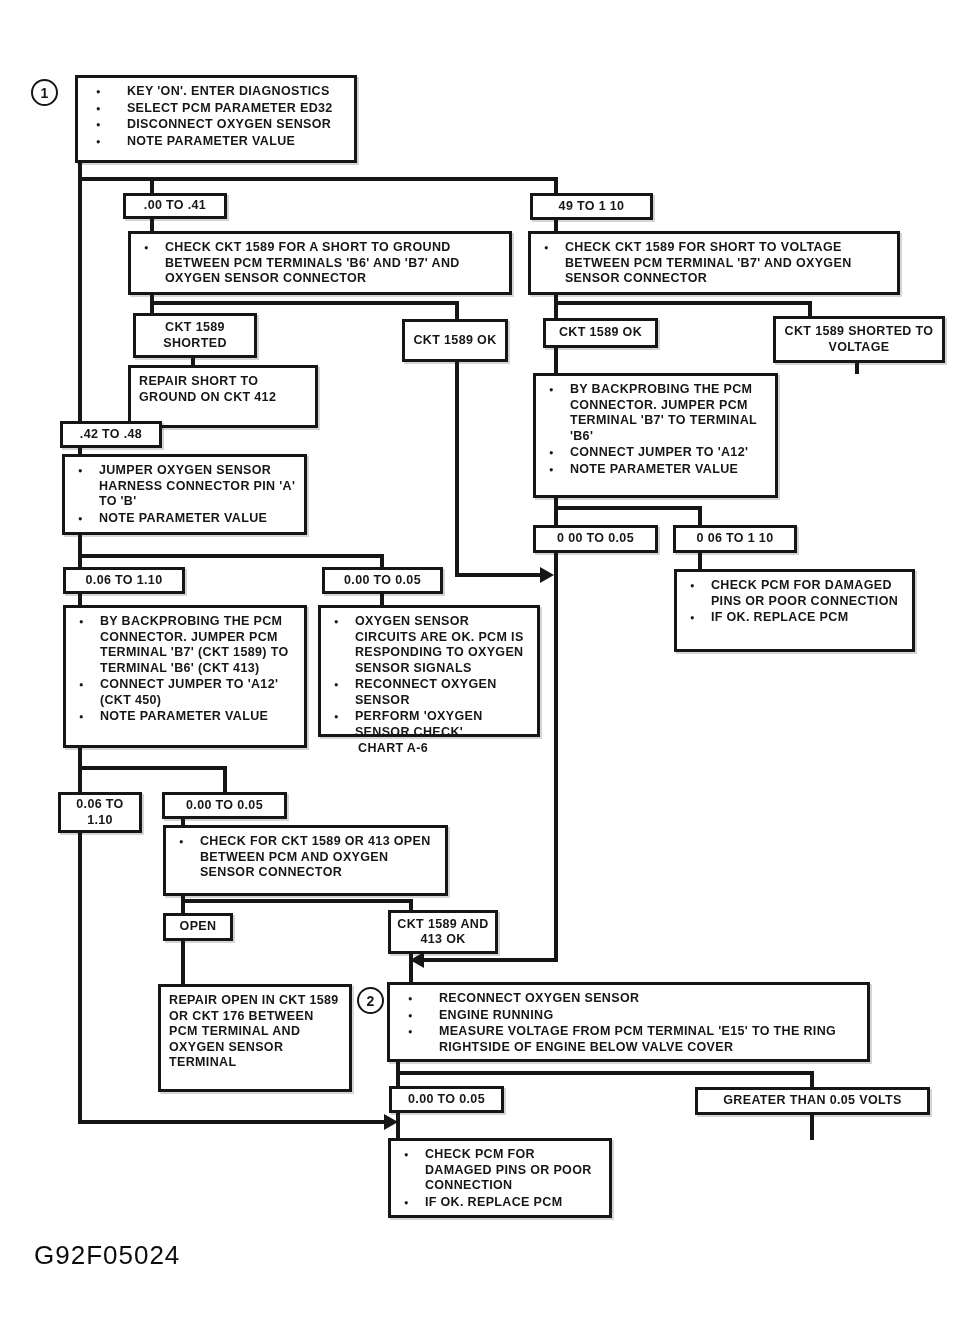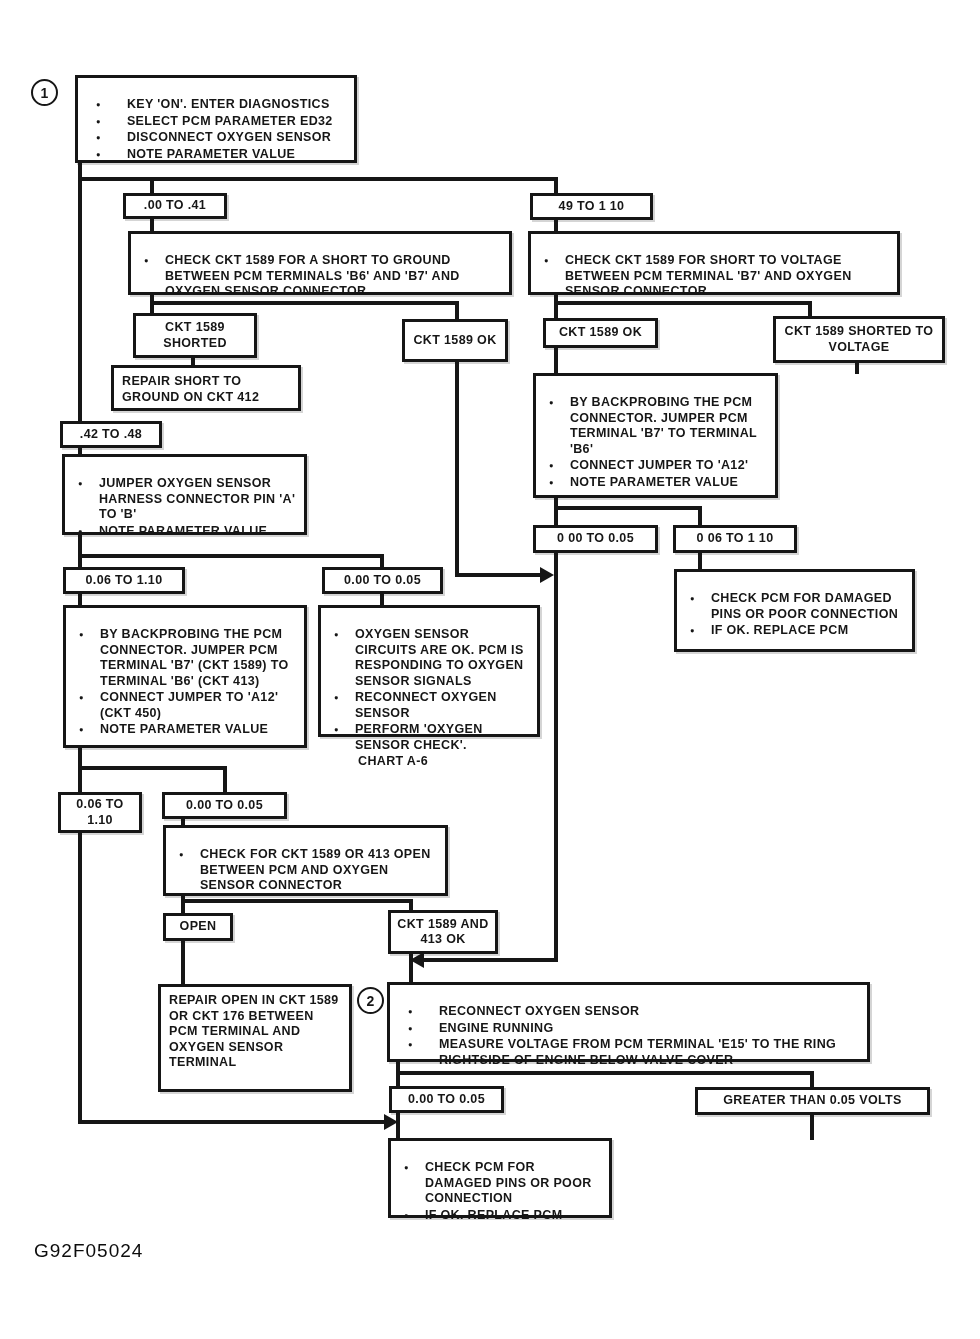--- a/index.html
+++ b/index.html
@@ -2,35 +2,35 @@
 <html style="--ink: #161616; --paper: #ffffff;"><head>
 <meta charset="utf-8">
 <style>
   :root { --ink:#161616; --paper:#ffffff; }
   html,body { margin:0; padding:0; background:var(--paper); }
   .stage { position:relative; width:980px; height:1339px; background:var(--paper);
            font-family:"Liberation Sans", sans-serif; color:var(--ink); overflow:hidden; }
   .ln  { position:absolute; background:var(--ink); z-index:1; }
   .box { position:absolute; box-sizing:border-box; border:3px solid var(--ink); background:var(--paper);
          z-index:2; font-weight:700; font-size:12.5px; line-height:1.24; letter-spacing:.35px;
-         padding:18px 6px; box-shadow:2px 2px 0 rgba(22,22,22,.18); }
+         padding:5px 6px; box-shadow:2px 2px 0 rgba(22,22,22,.18); }
   .lbl { display:flex; align-items:center; justify-content:center; text-align:center; padding:2px 4px; }
   .txt { padding:6px 8px; }
   .bl  { display:flex; align-items:flex-start; margin:1px 0; }
   .bl::before { content:"●"; font-size:7.5px; line-height:15px; margin:0 16px 0 7px; flex:0 0 auto; }
   .wide .bl::before { margin:0 26px 0 12px; }
   .chart-ref { margin:0 0 0 31px; }
   .circ { position:absolute; box-sizing:border-box; width:27px; height:27px; border:2.5px solid var(--ink);
           border-radius:50%; display:flex; align-items:center; justify-content:center;
           font-weight:700; font-size:14px; background:var(--paper); z-index:3; }
   .arr-r { position:absolute; width:0; height:0; border-top:8px solid transparent;
            border-bottom:8px solid transparent; border-left:14px solid var(--ink); z-index:3; }
   .arr-l { position:absolute; width:0; height:0; border-top:8px solid transparent;
            border-bottom:8px solid transparent; border-right:14px solid var(--ink); z-index:3; }
-  .fig { position:absolute; left:34px; top:1240px; font-weight:400; font-size:19px;
+  .fig { position:absolute; left:34px; top:1240px; font-weight:400; font-size:26px;
          letter-spacing:1px; color:#0c0c0c; }
   .two-line-gap { margin-top:14px; }
 </style>
 </head>
 <body>
 
 <div class="stage">
 
   <div class="ln" style="left:78px;top:163px;width:4px;height:961px"></div>
   <div class="ln" style="left:78px;top:177px;width:480px;height:4px"></div>
@@ -98,21 +98,21 @@
       <span>.00 TO .41</span>
     </div>
   <div class="box" style="left:128px;top:231px;width:384px;height:64px">
       <div class="bl">
         <span>CHECK CKT 1589 FOR A SHORT TO GROUND BETWEEN PCM TERMINALS 'B6' AND 'B7' AND OXYGEN SENSOR CONNECTOR</span>
       </div>
     </div>
   <div class="box lbl" style="left:133px;top:313px;width:124px;height:45px">
       <span>CKT 1589 SHORTED</span>
     </div>
-  <div class="box txt" style="left:111px;top:365px;width:190px;height:46px"><span>REPAIR SHORT TO GROUND ON CKT 412</span></div>
+  <div class="box txt" style="left:128px;top:365px;width:190px;height:63px"><span>REPAIR SHORT TO GROUND ON CKT 412</span></div>
   <div class="box lbl" style="left:402px;top:319px;width:106px;height:43px">
       <span>CKT 1589 OK</span>
     </div>
 
   <div class="box lbl" style="left:530px;top:193px;width:123px;height:27px">
       <span>49 TO 1 10</span>
     </div>
   <div class="box" style="left:528px;top:231px;width:372px;height:64px">
       <div class="bl">
         <span>CHECK CKT 1589 FOR SHORT TO VOLTAGE BETWEEN PCM TERMINAL 'B7' AND OXYGEN SENSOR CONNECTOR</span>

